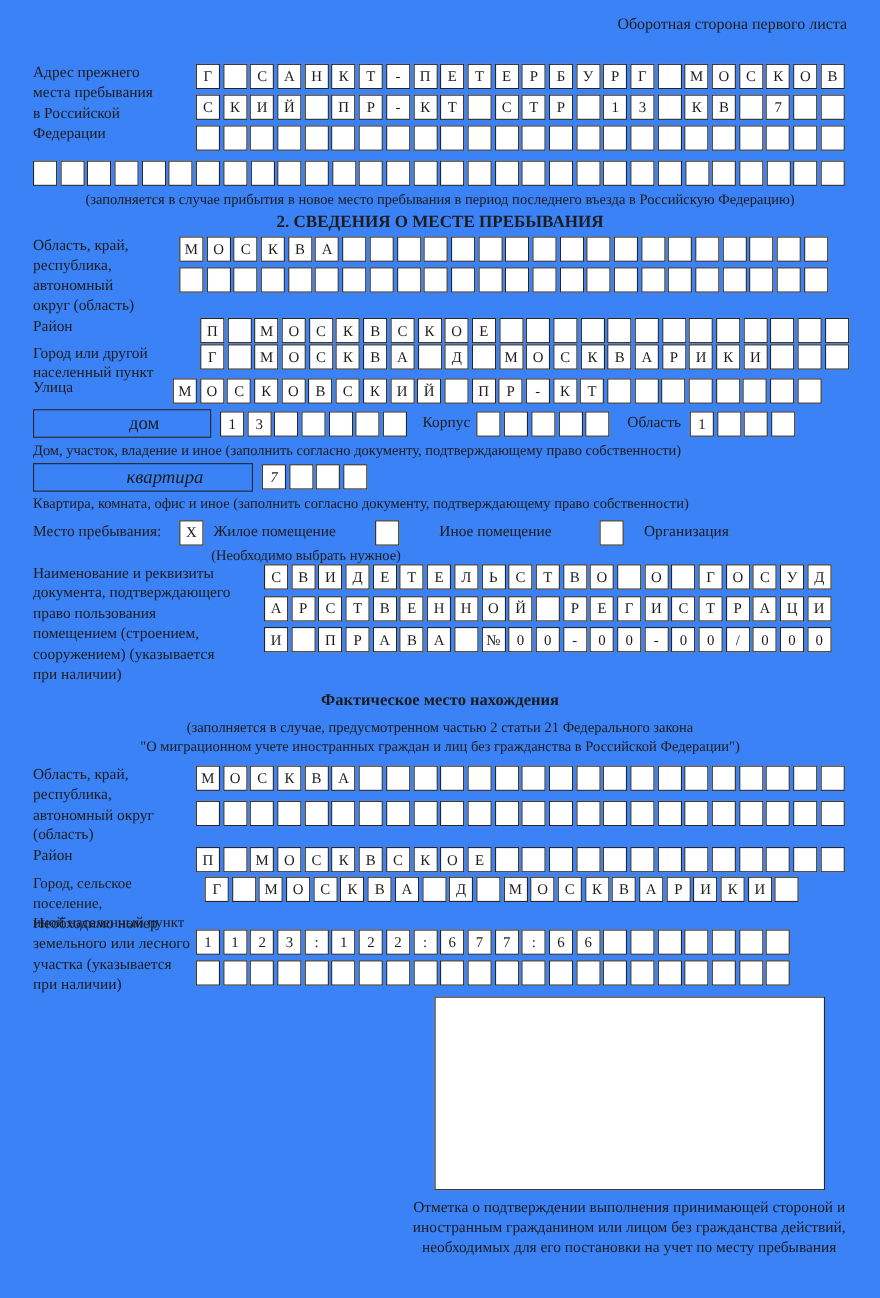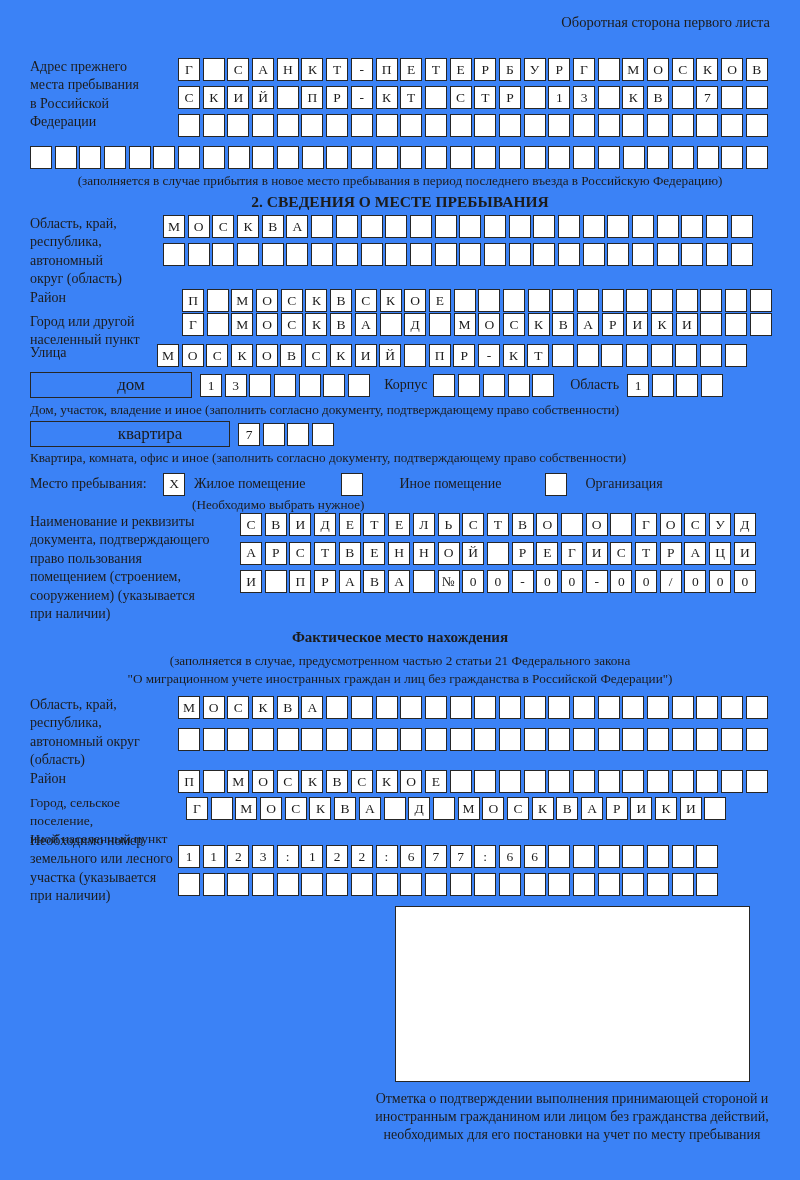--- a/index.html
+++ b/index.html
@@ -333,21 +333,21 @@
     <span class="inline-label" style="margin-left:16px;margin-right:8px;">Область</span>
     <div class="cellrow housecells">
         <span class="cell">1</span>
         <span class="cell"></span>
         <span class="cell"></span>
         <span class="cell"></span>
       </div>
   </div>
   <div class="abs note" style="top:402px;left:30px;">Дом, участок, владение и иное (заполнить согласно документу, подтверждающему право собственности)</div>
 
-  <div class="abs frow" style="top:421px;left:30px;align-items:center;">
+  <div class="abs frow" style="top:421px;left:30px;align-items:flex-start;font-style:italic;">
     <div class="widebox" style="width:200px;">квартира</div>
     <div class="cellrow housecells" style="margin-left:8px;">
         <span class="cell">7</span>
         <span class="cell"></span>
         <span class="cell"></span>
         <span class="cell"></span>
       </div>
   </div>
   <div class="abs note" style="top:450px;left:30px;">Квартира, комната, офис и иное (заполнить согласно документу, подтверждающему право собственности)</div>
 

